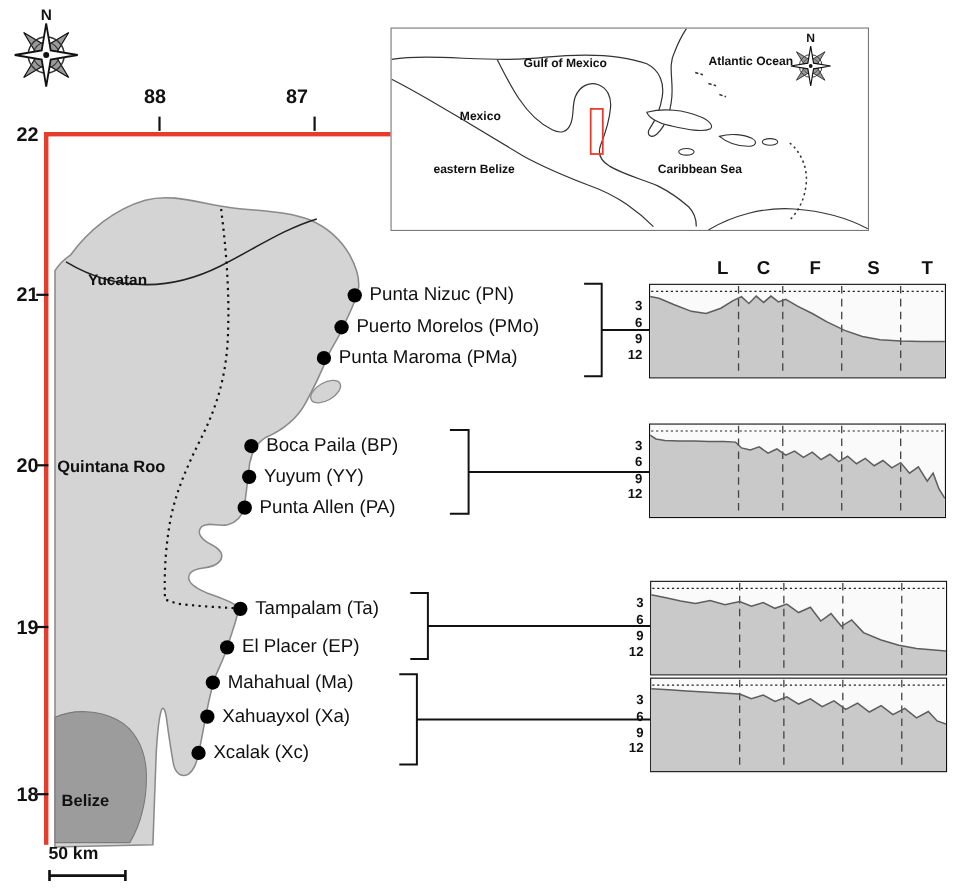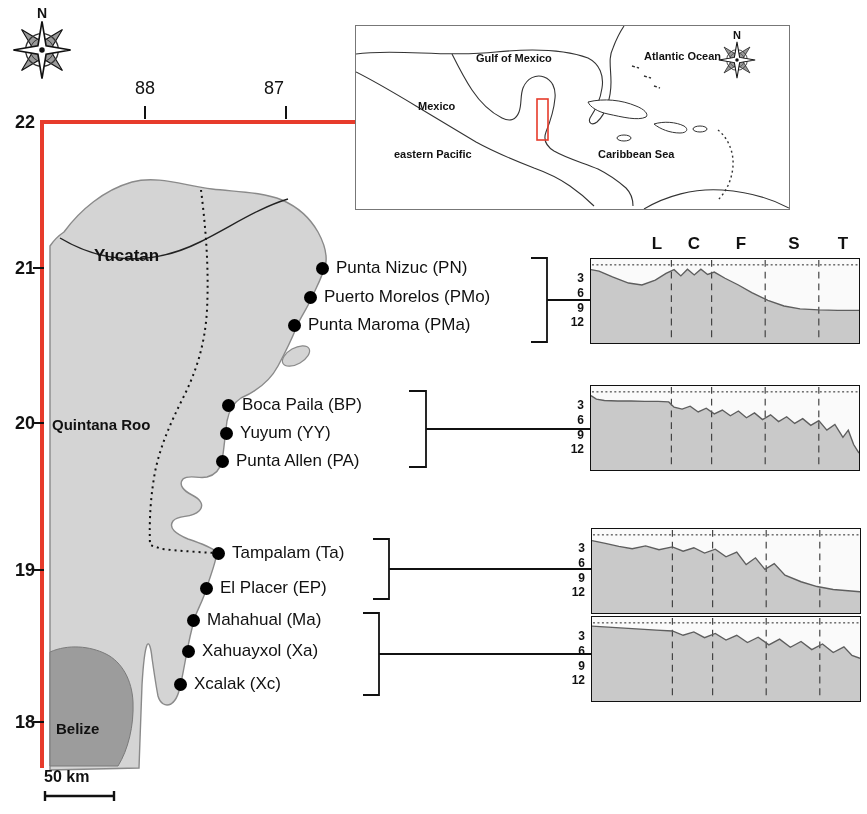--- a/index.html
+++ b/index.html
@@ -2,21 +2,21 @@
 <html><head>
 <meta charset="utf-8">
 <style>
   html,body{margin:0;padding:0;background:#fff;}
   .page{position:relative;width:867px;height:814px;background:#fff;overflow:hidden;
         font-family:"Liberation Sans","DejaVu Sans",sans-serif;color:#111;}
   
   .red-v{position:absolute;left:40px;top:120px;width:4px;height:648px;background:#e73b2b;}
   .red-h{position:absolute;left:40px;top:120px;width:322px;height:4px;background:#e73b2b;}
   .lat-label{position:absolute;width:26px;text-align:center;font-weight:700;font-size:18px;}
-  .lon-label{position:absolute;width:28px;text-align:center;font-weight:400;font-size:18px;}
+  .lon-label{position:absolute;width:28px;text-align:left;font-weight:700;font-size:18px;}
   .lon-tick{position:absolute;width:2px;height:13px;background:#111;}
   .lat-tick{position:absolute;width:11px;height:2px;background:#111;}
   
   .compass{position:absolute;text-align:center;}
   .compass .n{font-weight:700;font-size:14px;line-height:14px;}
   
   .region{position:absolute;font-weight:700;white-space:nowrap;}
   
   .site{position:absolute;display:flex;align-items:center;transform:translateY(-50%);}
   .site .dot{width:13px;height:13px;border-radius:50%;background:#000;margin-right:7px;flex:none;}
@@ -93,21 +93,21 @@
     <div class="n">N</div>
     <svg width="60" height="60" viewBox="0 0 44 44">
       <polygon points="37,7 28,22 37,37 22,28 7,37 16,22 7,7 22,16" fill="#9a9a9a" stroke="#111" stroke-width="0.8"></polygon>
       <circle cx="22" cy="22" r="12" fill="none" stroke="#333" stroke-width="1"></circle>
       <circle cx="22" cy="22" r="8.5" fill="none" stroke="#333" stroke-width="0.7"></circle>
       <polygon points="22,1 25,19 43,22 25,25 22,43 19,25 1,22 19,19" fill="#fff" stroke="#111" stroke-width="1.2"></polygon>
       <circle cx="22" cy="22" r="2" fill="#111"></circle>
     </svg>
   </div>
 
-  <span class="region" style="left:94px;top:246px;font-size:17px">Yucatan</span>
+  <span class="region" style="left:80px;top:246px;font-size:14px">Yucatan</span>
   <span class="region" style="left:52px;top:416px;font-size:15px">Quintana Roo</span>
   <span class="region" style="left:56px;top:720px;font-size:15px">Belize</span>
 
   <div class="site" style="left:316px;top:268px">
     <span class="dot"></span>
     <span class="site-label">Punta Nizuc (PN)</span>
   </div>
   <div class="site" style="left:288px;top:325px">
     <span class="dot"></span>
     <span class="site-label">Punta Maroma (PMa)</span>
@@ -175,21 +175,21 @@
       <path d="M 362,104 C 372,112 378,126 377,140 C 376,154 370,166 362,174" fill="none" stroke="#333" stroke-width="1.4" stroke-dasharray="2 3"></path>
 
       <path d="M 276,40 l 7,2 M 288,50 l 7,2 M 298,60 l 6,2" stroke="#333" stroke-width="1.4" fill="none" stroke-dasharray="3 2"></path>
 
       <path d="M 288,183 C 310,170 338,162 366,164 C 394,166 418,174 433,182" fill="none" stroke="#333" stroke-width="1.1"></path>
 
       <rect x="181" y="73" width="11" height="41" fill="none" stroke="#e73b2b" stroke-width="1.6"></rect>
     </svg>
     <span class="inset-label" style="left:120px;top:26px">Gulf of Mexico</span>
     <span class="inset-label" style="left:62px;top:74px">Mexico</span>
-    <span class="inset-label" style="left:38px;top:122px">eastern Pacific</span>
+    <span class="inset-label" style="left:38px;top:122px">eastern Belize</span>
     <span class="inset-label" style="left:288px;top:24px">Atlantic Ocean</span>
     <span class="inset-label" style="left:242px;top:122px">Caribbean Sea</span>
     <div class="compass" style="left:362px;top:4px">
       <div class="n" style="font-size:11px;line-height:11px">N</div>
       <svg width="38" height="38" viewBox="0 0 44 44">
         <polygon points="37,7 28,22 37,37 22,28 7,37 16,22 7,7 22,16" fill="#9a9a9a" stroke="#111" stroke-width="0.8"></polygon>
         <circle cx="22" cy="22" r="12" fill="none" stroke="#333" stroke-width="1"></circle>
         <circle cx="22" cy="22" r="8.5" fill="none" stroke="#333" stroke-width="0.7"></circle>
         <polygon points="22,1 25,19 43,22 25,25 22,43 19,25 1,22 19,19" fill="#fff" stroke="#111" stroke-width="1.2"></polygon>
         <circle cx="22" cy="22" r="2" fill="#111"></circle>

